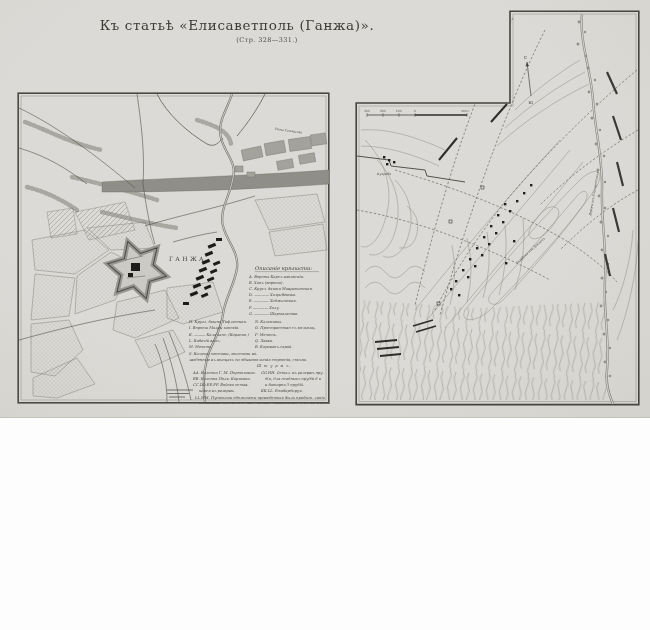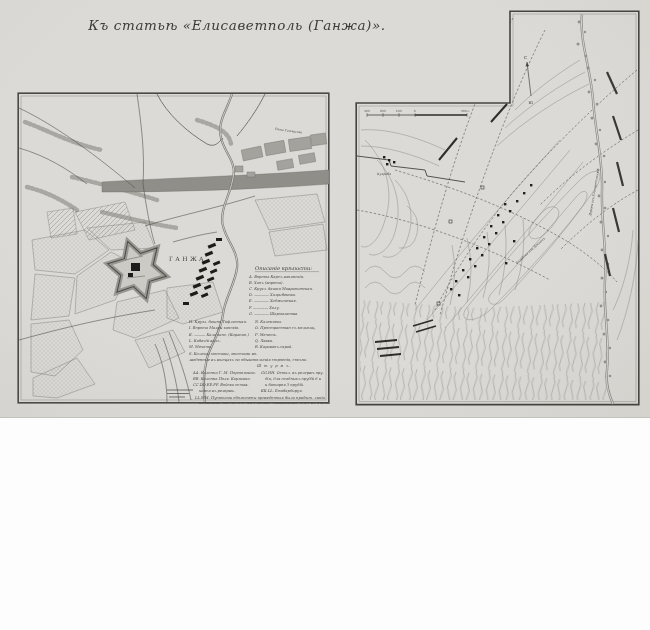--- a/index.html
+++ b/index.html
@@ -2,35 +2,36 @@
 <html><head>
 <meta charset="utf-8">
 <style>
   html,body{margin:0;padding:0;background:#fdfdfd;}
   .stage{position:relative;width:650px;height:630px;background:#fdfdfd;overflow:hidden;
          font-family:"DejaVu Serif",serif;}
   .paper{position:absolute;left:0;top:0;width:650px;height:417px;
          background:radial-gradient(ellipse at 45% 40%, #dbdad6 60%, #d3d2cd 100%);
          border-bottom:1px solid #c2c1bc;}
   .title{position:absolute;left:57px;top:17px;width:360px;text-align:center;
-         font-style:italic;font-size:13.5px;letter-spacing:.6px;color:#3c3b35;}
+         font-size:13.5px;letter-spacing:.6px;color:#3c3b35;}
   .subtitle{position:absolute;left:117px;top:36px;width:300px;text-align:center;
          font-size:6.5px;letter-spacing:.4px;color:#4a4943;}
   svg text{font-family:"DejaVu Serif",serif;fill:#3b3a35;}
   .leg{font-style:italic;font-size:3.7px;fill:#46453f;}
   .leghead{font-style:italic;font-size:5.2px;fill:#3b3a35;}
   .tiny{font-style:italic;font-size:3.2px;fill:#4a4943;}
 </style>
 </head>
 <body>
 
 <div class="stage">
   <div class="paper"></div>
 
   <div class="title">Къ статьѣ «Елисаветполь (Ганжа)».</div>
+  <div class="subtitle">(Стр. 328—331.)</div>
 
   <svg style="position:absolute;left:17px;top:92px;" width="313" height="312" viewBox="0 0 313 312">
     <defs>
       <pattern id="dots" width="4" height="4" patternUnits="userSpaceOnUse">
         <circle cx="1" cy="1" r=".45" fill="#6b6a64"></circle>
           <circle cx="3" cy="3" r=".4" fill="#6b6a64"></circle>
       </pattern>
       <pattern id="hatch" width="5" height="5" patternUnits="userSpaceOnUse">
         <path d="M0,5 L5,0" stroke="#86847d" stroke-width=".45"></path>
       </pattern>

